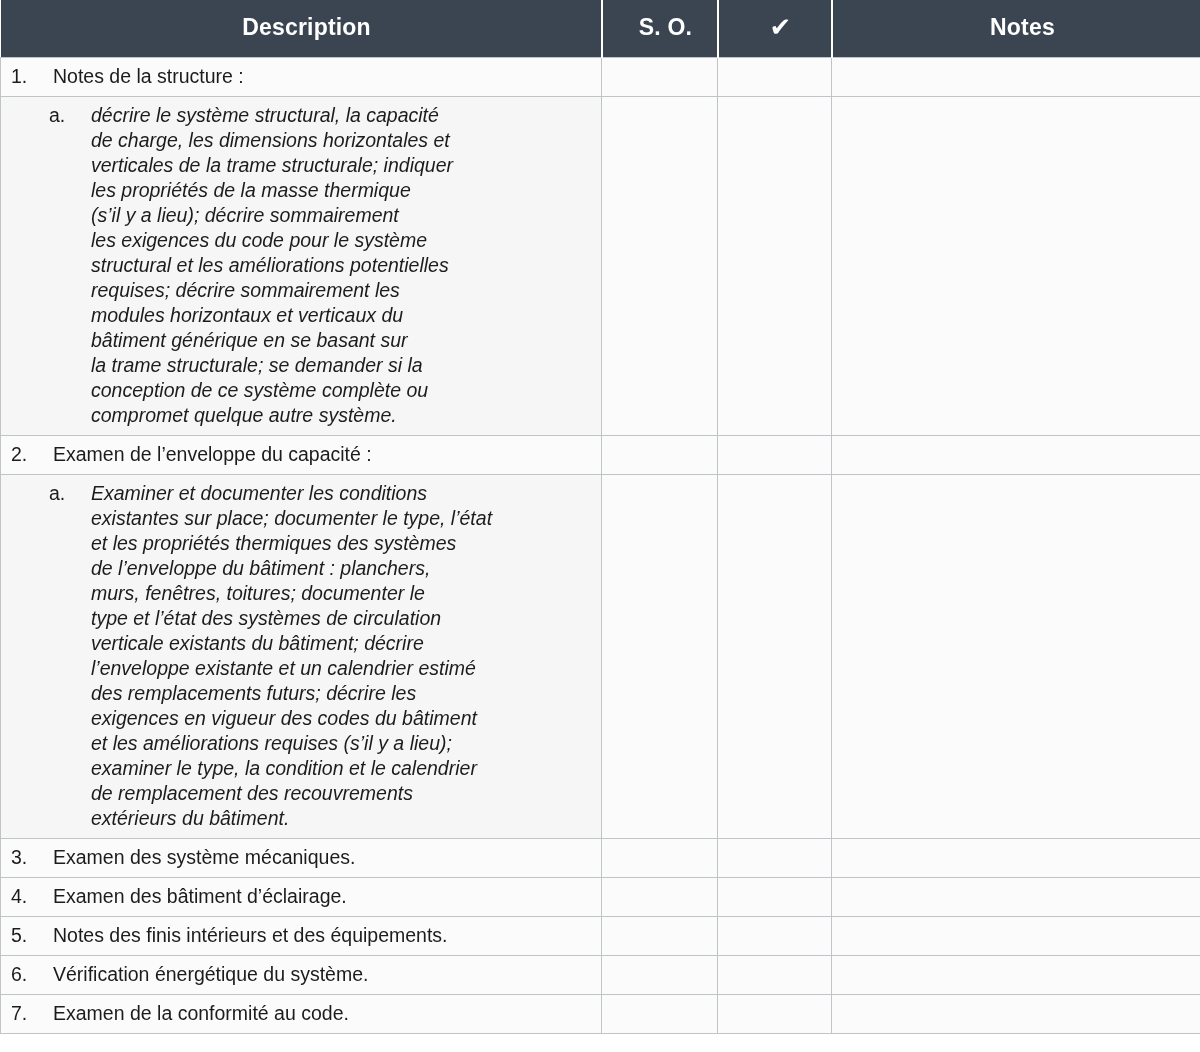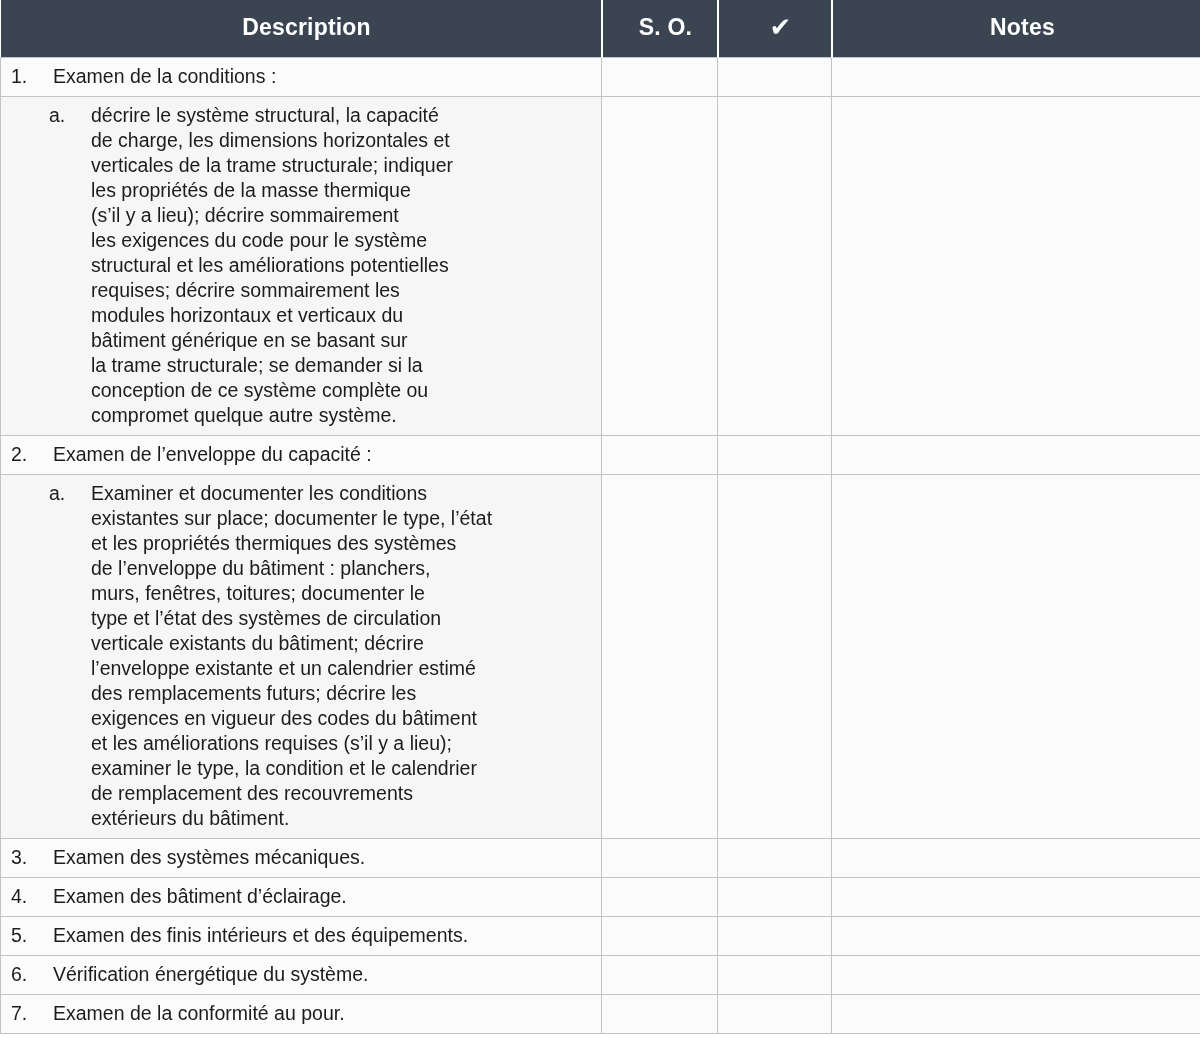--- a/index.html
+++ b/index.html
@@ -74,20 +74,21 @@
     width: 42px;
     padding-left: 40px;
   }
   .text {
     font-size: 19.5px;
     line-height: 25px;
     flex: 1 1 auto;
   }
   .level2 .text {
     font-weight: bold;
+    font-style: italic;
   }
   tbody tr.sub-b .text {
     font-weight: normal;
   }
   .nowrap-lines {
     white-space: pre-line;
   }
 </style>
 </head>
 <body>
@@ -105,21 +106,21 @@
       <th class="so-col">S. O.</th>
       <th class="check-col">✔</th>
       <th class="notes-col">Notes</th>
     </tr>
   </thead>
   <tbody id="tbody">
       <tr class="level1">
         <td class="desc">
           <div class="item-row">
             <span class="marker">1.</span>
-            <span class="text nowrap-lines">Examen de la conditions :</span>
+            <span class="text nowrap-lines">Notes de la structure :</span>
           </div>
         </td>
         <td class="blank"></td>
         <td class="blank"></td>
         <td class="blank"></td>
       </tr>
       <tr class="level2 sub-b">
         <td class="desc">
           <div class="item-row">
             <span class="marker">a.</span>
@@ -174,21 +175,21 @@
           </div>
         </td>
         <td class="blank"></td>
         <td class="blank"></td>
         <td class="blank"></td>
       </tr>
       <tr class="level1">
         <td class="desc">
           <div class="item-row">
             <span class="marker">3.</span>
-            <span class="text nowrap-lines">Examen des systèmes mécaniques.</span>
+            <span class="text nowrap-lines">Examen des système mécaniques.</span>
           </div>
         </td>
         <td class="blank"></td>
         <td class="blank"></td>
         <td class="blank"></td>
       </tr>
       <tr class="level1">
         <td class="desc">
           <div class="item-row">
             <span class="marker">4.</span>
@@ -196,21 +197,21 @@
           </div>
         </td>
         <td class="blank"></td>
         <td class="blank"></td>
         <td class="blank"></td>
       </tr>
       <tr class="level1">
         <td class="desc">
           <div class="item-row">
             <span class="marker">5.</span>
-            <span class="text nowrap-lines">Examen des finis intérieurs et des équipements.</span>
+            <span class="text nowrap-lines">Notes des finis intérieurs et des équipements.</span>
           </div>
         </td>
         <td class="blank"></td>
         <td class="blank"></td>
         <td class="blank"></td>
       </tr>
       <tr class="level1">
         <td class="desc">
           <div class="item-row">
             <span class="marker">6.</span>
@@ -218,21 +219,21 @@
           </div>
         </td>
         <td class="blank"></td>
         <td class="blank"></td>
         <td class="blank"></td>
       </tr>
       <tr class="level1">
         <td class="desc">
           <div class="item-row">
             <span class="marker">7.</span>
-            <span class="text nowrap-lines">Examen de la conformité au pour.</span>
+            <span class="text nowrap-lines">Examen de la conformité au code.</span>
           </div>
         </td>
         <td class="blank"></td>
         <td class="blank"></td>
         <td class="blank"></td>
       </tr>
     </tbody>
 </table>
 
 </body></html>

